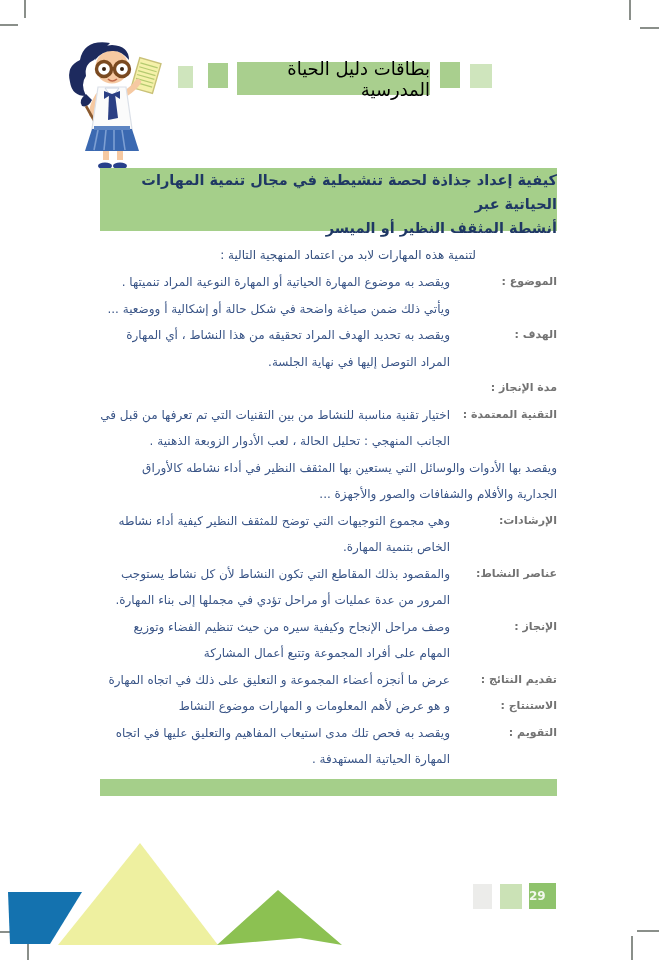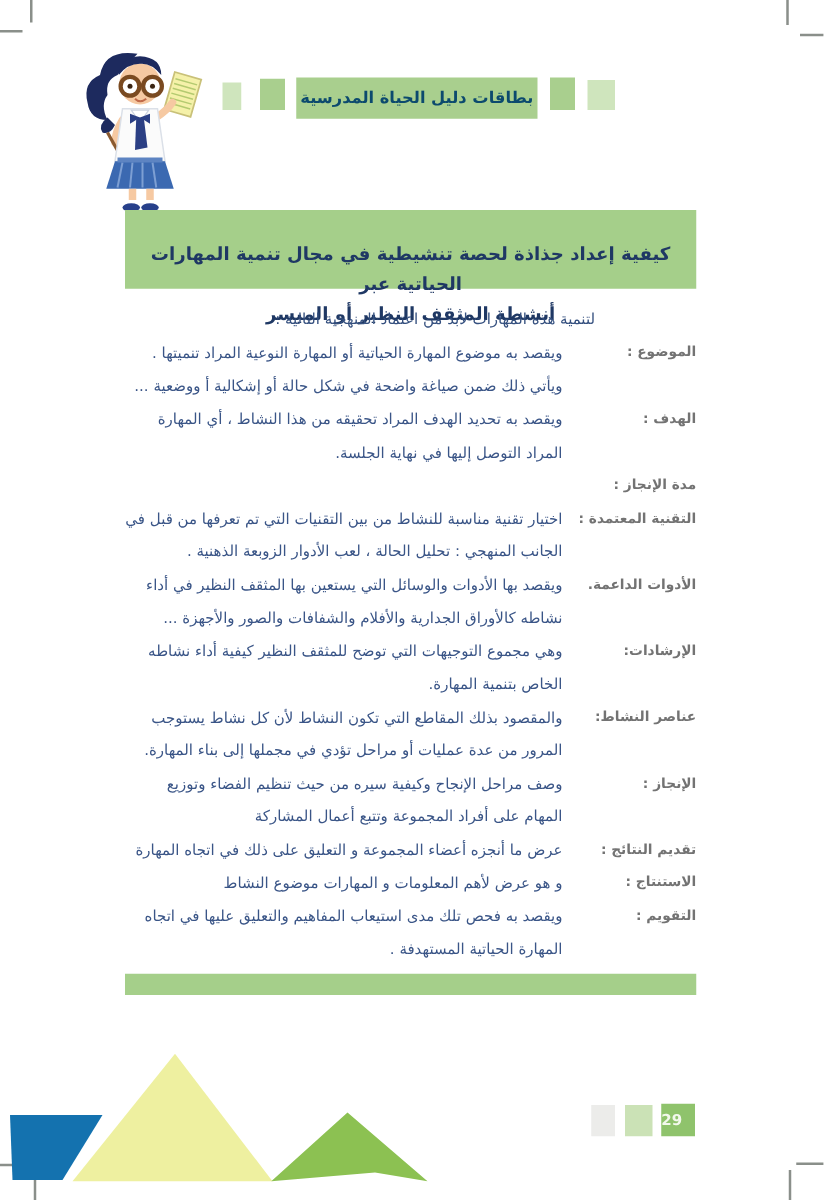--- a/index.html
+++ b/index.html
@@ -12,28 +12,28 @@
   
   .deco-sq{position:absolute;}
   .sq-light{background:#cfe5bd;}
   .sq-mid{background:#a9cf8e;}
   .banner-box{
     position:absolute;left:237px;top:62px;width:193px;height:33px;
     background:#a9cf8e;display:flex;align-items:center;justify-content:center;
     direction:rtl;
   }
   .banner-box span{
-    color:#0c4a6e;font-size:13px;font-weight:bold;letter-spacing:0.5px;
+    color:#000000;font-size:18px;font-weight:normal;letter-spacing:0.5px;
   }
   
   .title-box{
     position:absolute;left:100px;top:168px;width:457px;height:63px;
-    background:#a5cf8a;direction:rtl;text-align:center;
+    background:#a5cf8a;direction:rtl;text-align:right;
     color:#1f3864;font-weight:bold;font-size:14.5px;line-height:24px;
-    padding-top:24px;box-sizing:border-box;
+    padding-top:0;box-sizing:border-box;
   }
   .title-box span{display:block;}
   
   .content{
     position:absolute;left:100px;top:242px;width:457px;direction:rtl;
     color:#3a5587;
   }
   .intro{
     margin-right:81px;font-size:12px;line-height:27px;text-align:right;
     color:#35507f;
@@ -160,21 +160,20 @@
       <div class="sec-text">ويقصد به تحديد الهدف المراد تحقيقه من هذا النشاط ، أي المهارة المراد التوصل إليها في نهاية الجلسة.</div>
     </div>
     <div class="sec-row">
       <div class="sec-label">مدة الإنجاز :</div>
     </div>
     <div class="sec-row">
       <div class="sec-label">التقنية المعتمدة :</div>
       <div class="sec-text">اختيار تقنية مناسبة للنشاط من بين التقنيات التي تم تعرفها من قبل في الجانب المنهجي : تحليل الحالة ، لعب الأدوار الزوبعة الذهنية .</div>
     </div>
     <div class="sec-row">
-      <div class="sec-label">الأدوات الداعمة.</div>
       <div class="sec-text">ويقصد بها الأدوات والوسائل التي يستعين بها المثقف النظير في أداء نشاطه كالأوراق الجدارية والأفلام والشفافات والصور والأجهزة ...</div>
     </div>
     <div class="sec-row">
       <div class="sec-label">الإرشادات:</div>
       <div class="sec-text">وهي مجموع التوجيهات التي توضح للمثقف النظير كيفية أداء نشاطه الخاص بتنمية المهارة.</div>
     </div>
     <div class="sec-row">
       <div class="sec-label">عناصر النشاط:</div>
       <div class="sec-text">والمقصود بذلك المقاطع التي تكون النشاط لأن كل نشاط يستوجب المرور من عدة عمليات أو مراحل تؤدي في مجملها إلى بناء المهارة.</div>
     </div>

